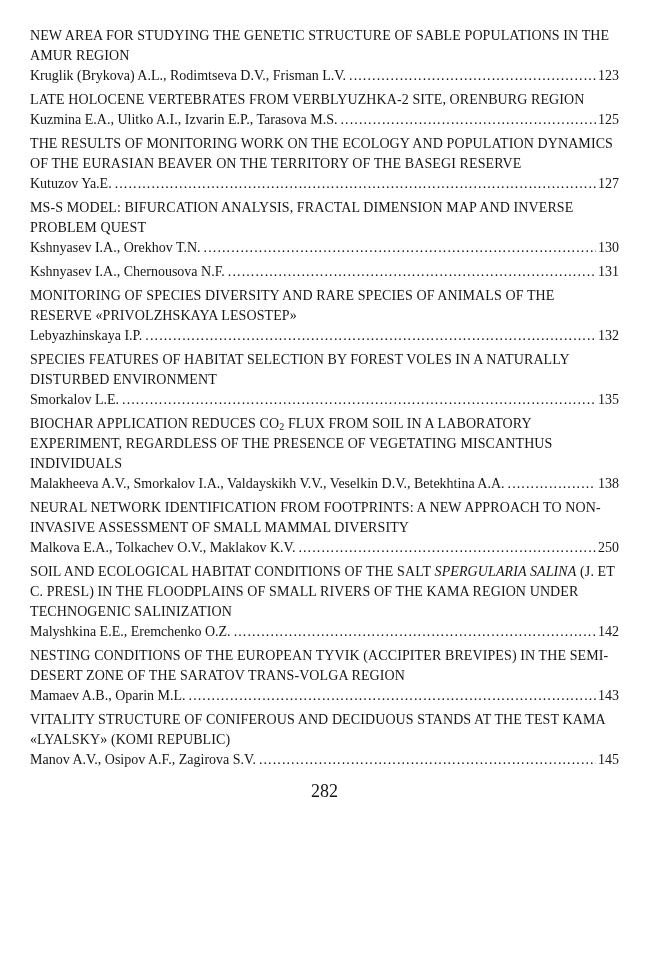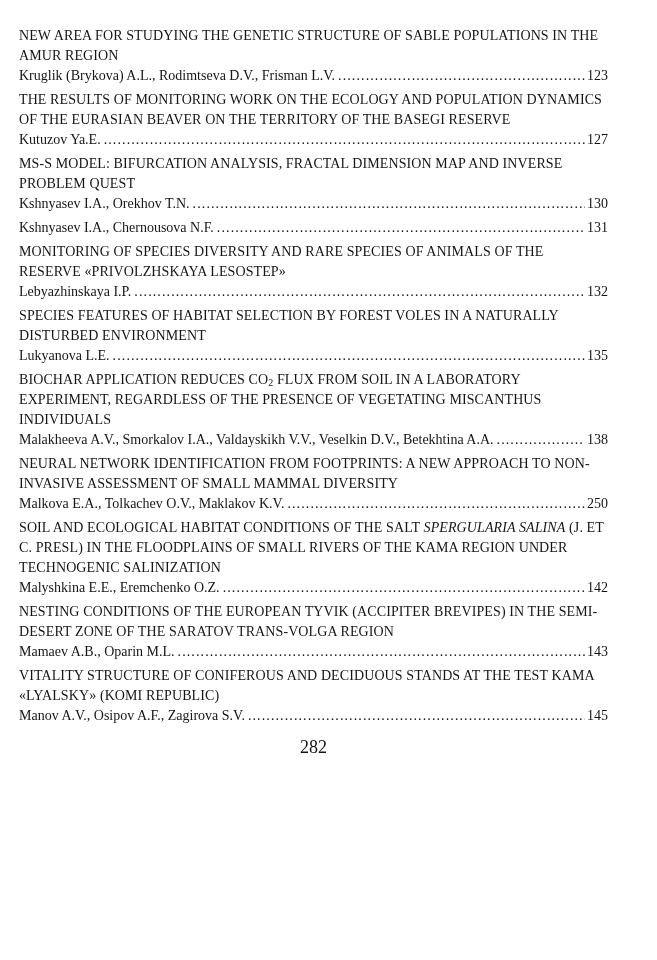--- a/index.html
+++ b/index.html
@@ -12,21 +12,21 @@
     height: 960px;
     font-family: "Liberation Serif", serif;
     color: #151515;
     overflow: hidden;
     position: relative;
   }
   .page {
     box-sizing: border-box;
     width: 632px;
     height: 960px;
-    padding: 26px 33px 0 19px;
+    padding: 26px 33px 0 30px;
     background: #ffffff;
   }
   .toc { width: 589px; }
   .entry { margin-bottom: 4px; }
   .title {
     font-size: 14px;
     line-height: 20px;
     letter-spacing: 0.1px;
   }
   .title i { font-style: italic; }
@@ -73,20 +73,28 @@
   <main class="toc" id="toc-list">
       <div class="entry">
         <div class="title"><span>NEW AREA FOR STUDYING THE GENETIC STRUCTURE OF SABLE POPULATIONS IN THE AMUR REGION</span></div>
         <div class="author-line">
           <span class="authors">Kruglik (Brykova) A.L., Rodimtseva D.V., Frisman L.V.</span>
           <span class="dots"></span>
           <span class="pagenum">123</span>
         </div>
       </div>
       <div class="entry">
+        <div class="title"><span>LATE HOLOCENE VERTEBRATES FROM VERBLYUZHKA-2 SITE, ORENBURG REGION</span></div>
+        <div class="author-line">
+          <span class="authors">Kuzmina E.A., Ulitko A.I., Izvarin E.P., Tarasova M.S.</span>
+          <span class="dots"></span>
+          <span class="pagenum">125</span>
+        </div>
+      </div>
+      <div class="entry">
         <div class="title"><span>THE RESULTS OF MONITORING WORK ON THE ECOLOGY AND POPULATION DYNAMICS OF THE EURASIAN BEAVER ON THE TERRITORY OF THE BASEGI RESERVE</span></div>
         <div class="author-line">
           <span class="authors">Kutuzov Ya.E.</span>
           <span class="dots"></span>
           <span class="pagenum">127</span>
         </div>
       </div>
       <div class="entry">
         <div class="title"><span>MS-S MODEL: BIFURCATION ANALYSIS, FRACTAL DIMENSION MAP AND INVERSE PROBLEM QUEST</span></div>
         <div class="author-line">
@@ -106,21 +114,21 @@
         <div class="title"><span>MONITORING OF SPECIES DIVERSITY AND RARE SPECIES OF ANIMALS OF THE RESERVE «PRIVOLZHSKAYA LESOSTEP»</span></div>
         <div class="author-line">
           <span class="authors">Lebyazhinskaya I.P.</span>
           <span class="dots"></span>
           <span class="pagenum">132</span>
         </div>
       </div>
       <div class="entry">
         <div class="title"><span>SPECIES FEATURES OF HABITAT SELECTION BY FOREST VOLES IN A NATURALLY DISTURBED ENVIRONMENT</span></div>
         <div class="author-line">
-          <span class="authors">Lukyanova L.E.</span>
+          <span class="authors">Smorkalov L.E.</span>
           <span class="dots"></span>
           <span class="pagenum">135</span>
         </div>
       </div>
       <div class="entry">
         <div class="title"><span>BIOCHAR APPLICATION REDUCES CO</span><sub>2</sub><span> FLUX FROM SOIL IN A LABORATORY EXPERIMENT, REGARDLESS OF THE PRESENCE OF VEGETATING MISCANTHUS INDIVIDUALS</span></div>
         <div class="author-line">
           <span class="authors">Malakheeva A.V., Smorkalov I.A., Valdayskikh V.V., Veselkin D.V., Betekhtina A.A.</span>
           <span class="dots"></span>
           <span class="pagenum">138</span>

